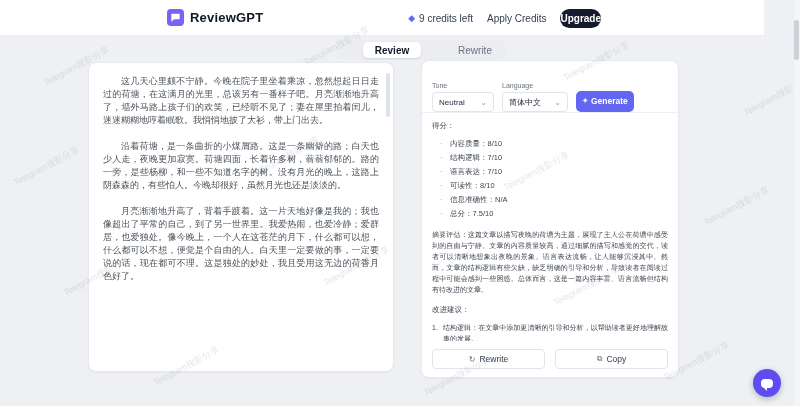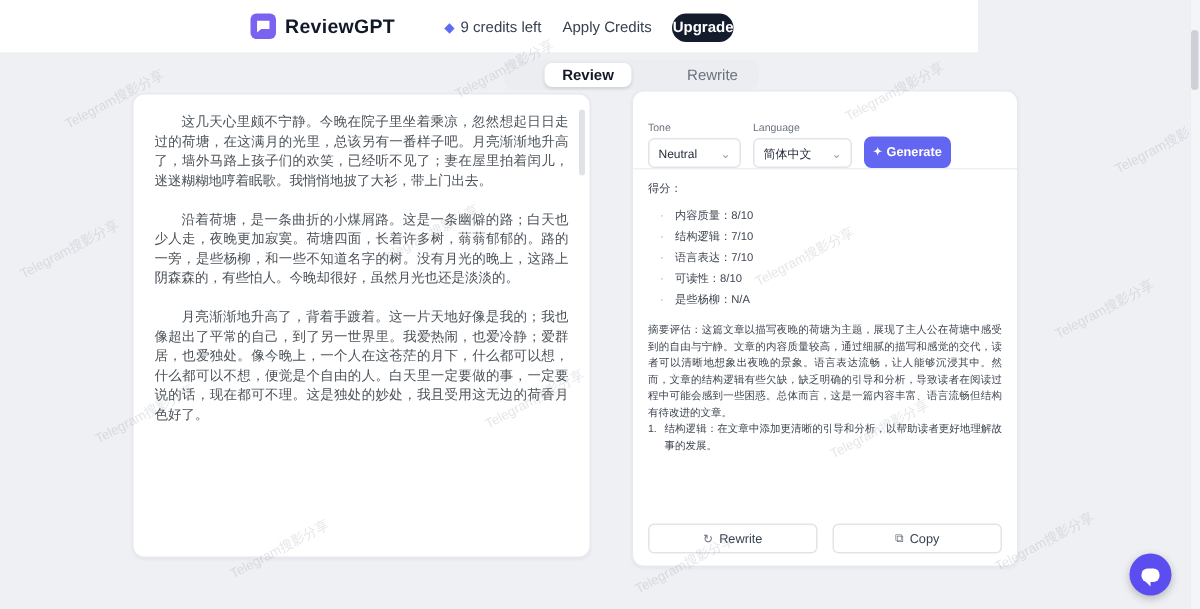--- a/index.html
+++ b/index.html
@@ -4,21 +4,21 @@
 <style>
   * { margin:0; padding:0; box-sizing:border-box; }
   html,body { width:800px; height:406px; overflow:hidden; }
   body { font-family:"Liberation Sans","DejaVu Sans",sans-serif; background:#eef0f4; position:relative; color:#374151; }
 
   
   .wm-layer { position:absolute; inset:0; z-index:40; pointer-events:none; overflow:hidden; }
   .wm { position:absolute; font-size:9px; color:rgba(130,138,150,0.22); transform:rotate(-28deg); white-space:nowrap; }
 
   
-  .header { position:absolute; left:0; top:0; width:652px; height:36px; background:#ffffff; border-bottom:1px solid #eceef1; z-index:10; }
+  .header { position:absolute; left:0; top:0; width:764px; height:36px; background:#ffffff; border-bottom:1px solid #eceef1; z-index:10; }
   .brand { position:absolute; left:167px; top:9px; display:flex; align-items:center; gap:6px; }
   .logo-badge { width:17px; height:17px; background:#7c62f0; border-radius:4px; display:flex; align-items:center; justify-content:center; }
   .logo-badge svg { width:11px; height:11px; }
   .brand-name { font-size:13px; font-weight:bold; color:#111827; letter-spacing:.2px; }
   .header-right { position:absolute; right:163px; top:0; height:36px; display:flex; align-items:center; gap:14px; }
   .credits { display:flex; align-items:center; gap:4px; font-size:10px; color:#374151; }
   .gem { color:#5a6cf3; font-size:9px; line-height:1; }
   .apply-credits { font-size:10px; color:#374151; cursor:pointer; }
   .upgrade-btn { background:#141b2d; color:#ffffff; font-size:10px; font-weight:600; padding:4px 0; border-radius:999px; border:none; cursor:pointer; }
 
@@ -126,23 +126,25 @@
     </button>
   </div>
 
   <div class="results">
     <div class="score-title">得分：</div>
     <ul class="scores">
       <li><span>内容质量：8/10</span></li>
       <li><span>结构逻辑：7/10</span></li>
       <li><span>语言表达：7/10</span></li>
       <li><span>可读性：8/10</span></li>
-      <li><span>是些杨柳：N/A</span></li>
+      <li><span>信息准确性：N/A</span></li>
+      <li><span>总分：7.5/10</span></li>
     </ul>
     <div class="summary">摘要评估：这篇文章以描写夜晚的荷塘为主题，展现了主人公在荷塘中感受到的自由与宁静。文章的内容质量较高，通过细腻的描写和感觉的交代，读者可以清晰地想象出夜晚的景象。语言表达流畅，让人能够沉浸其中。然而，文章的结构逻辑有些欠缺，缺乏明确的引导和分析，导致读者在阅读过程中可能会感到一些困惑。总体而言，这是一篇内容丰富、语言流畅但结构有待改进的文章。</div>
+    <div class="sugg-title">改进建议：</div>
     <ol class="suggestions">
       <li><span class="num">1.</span><span>结构逻辑：在文章中添加更清晰的引导和分析，以帮助读者更好地理解故事的发展。</span></li>
 
     </ol>
   </div>
 
   <div class="bottom-btns">
     <button class="ghost-btn">
       <span class="bicon">↻</span>
       <span>Rewrite</span>

